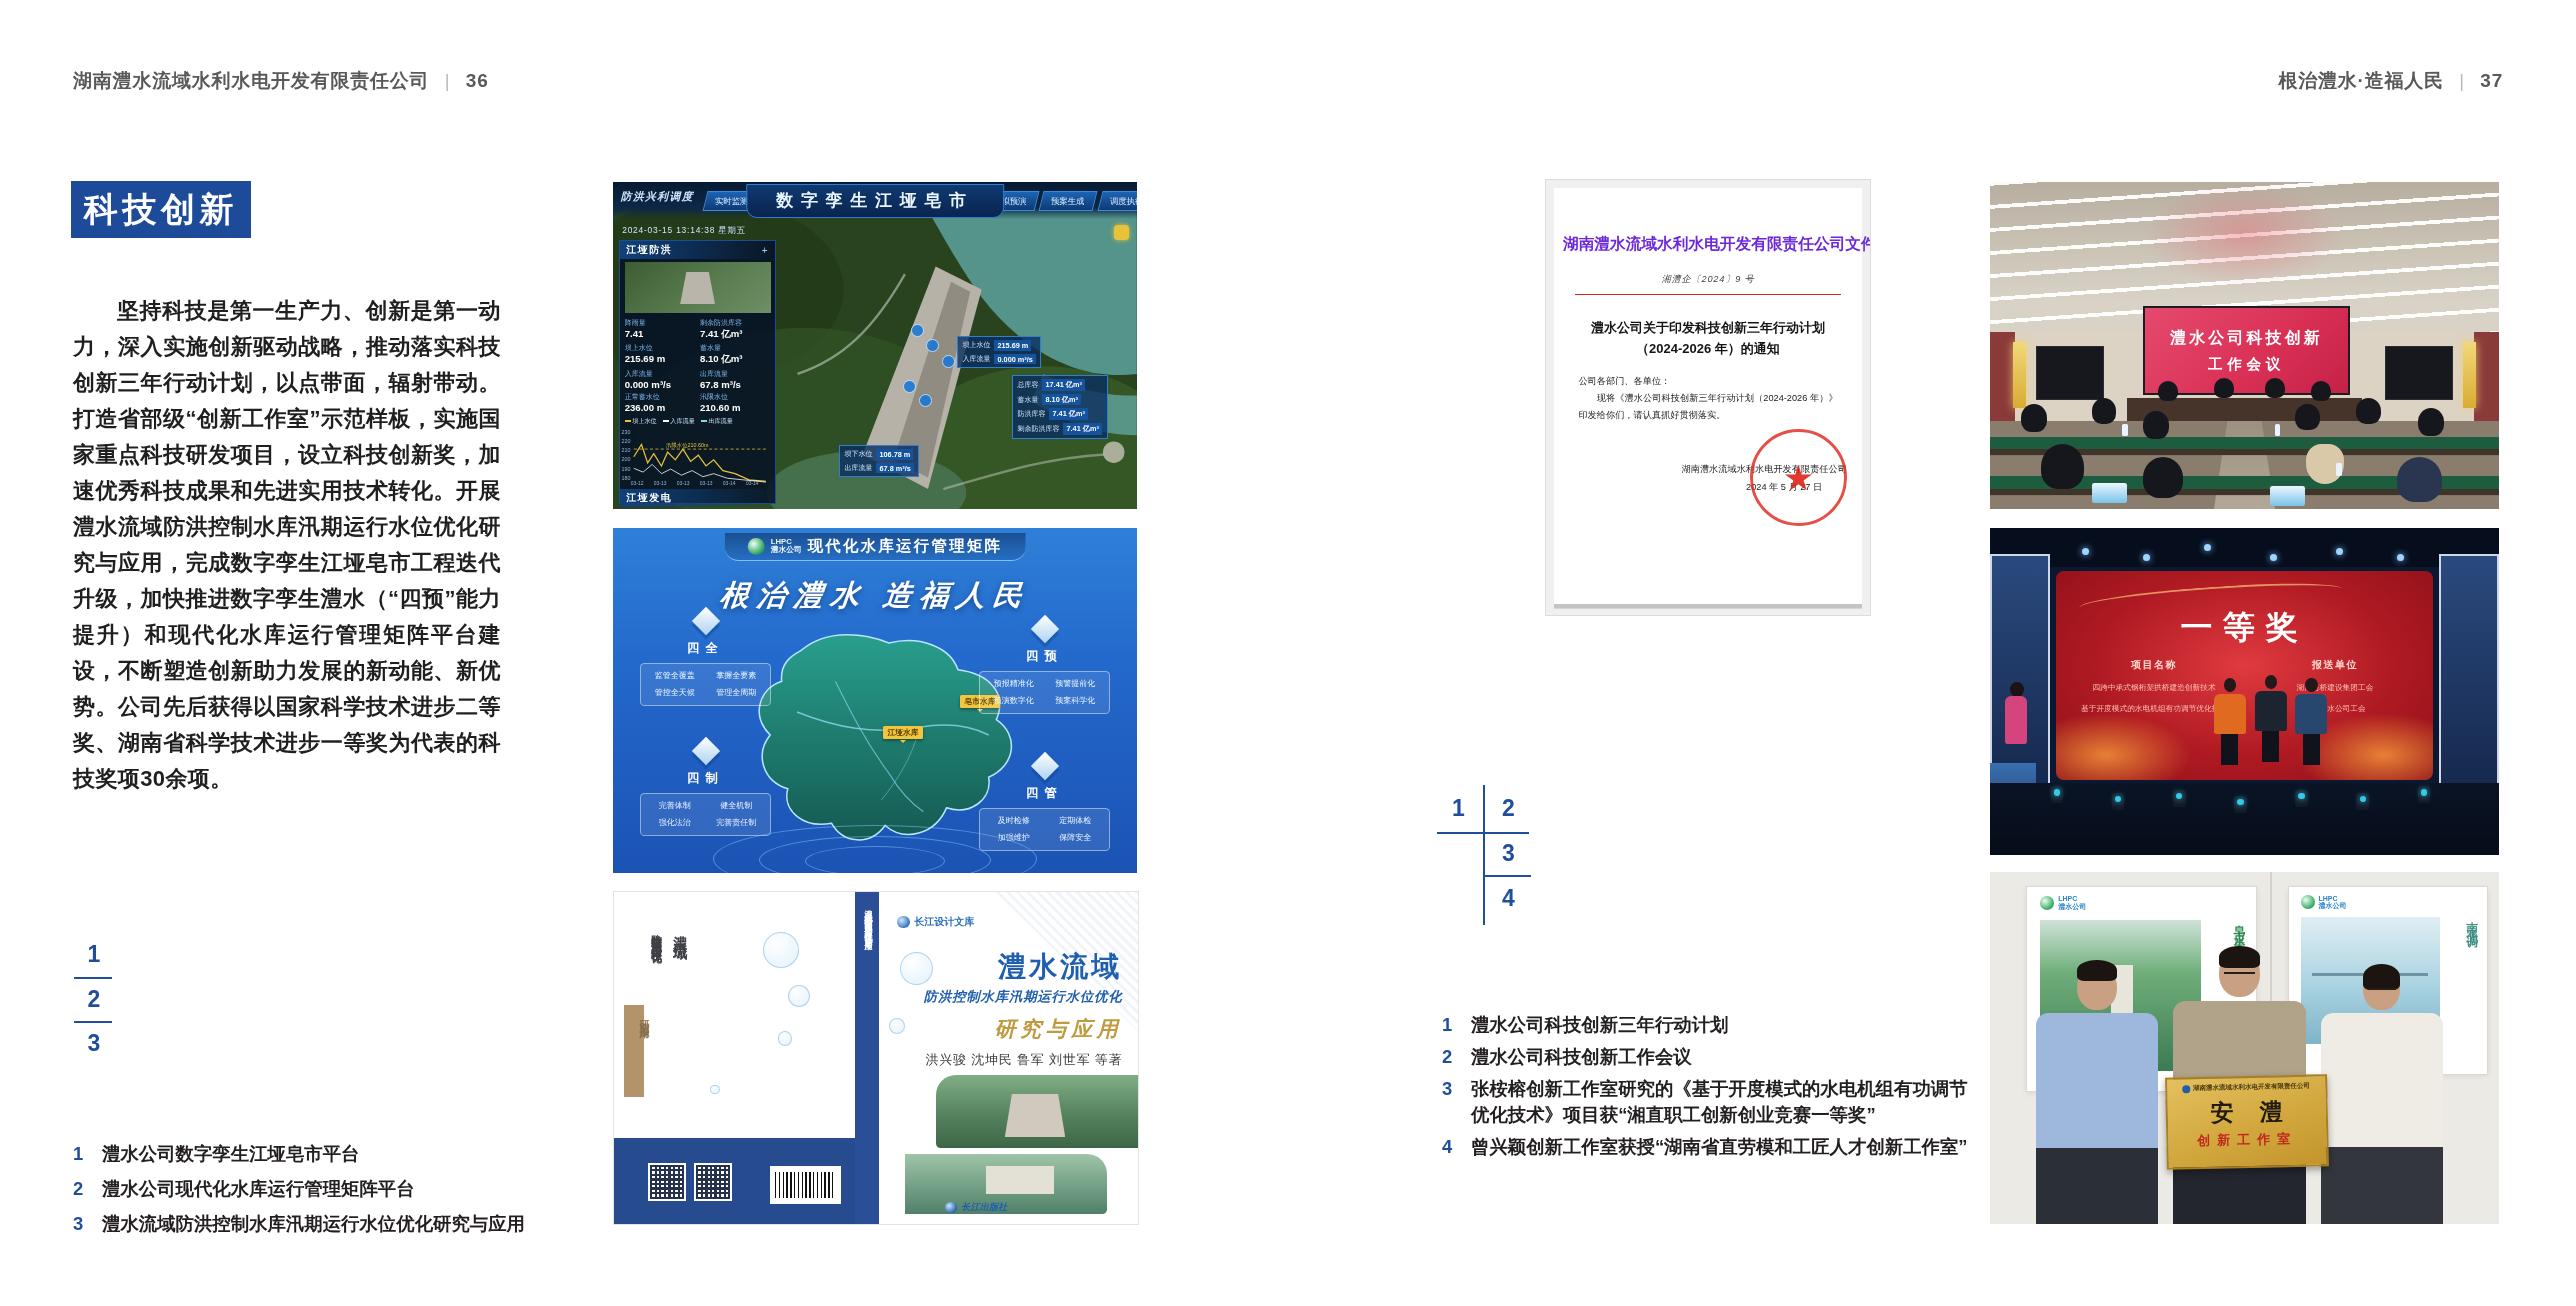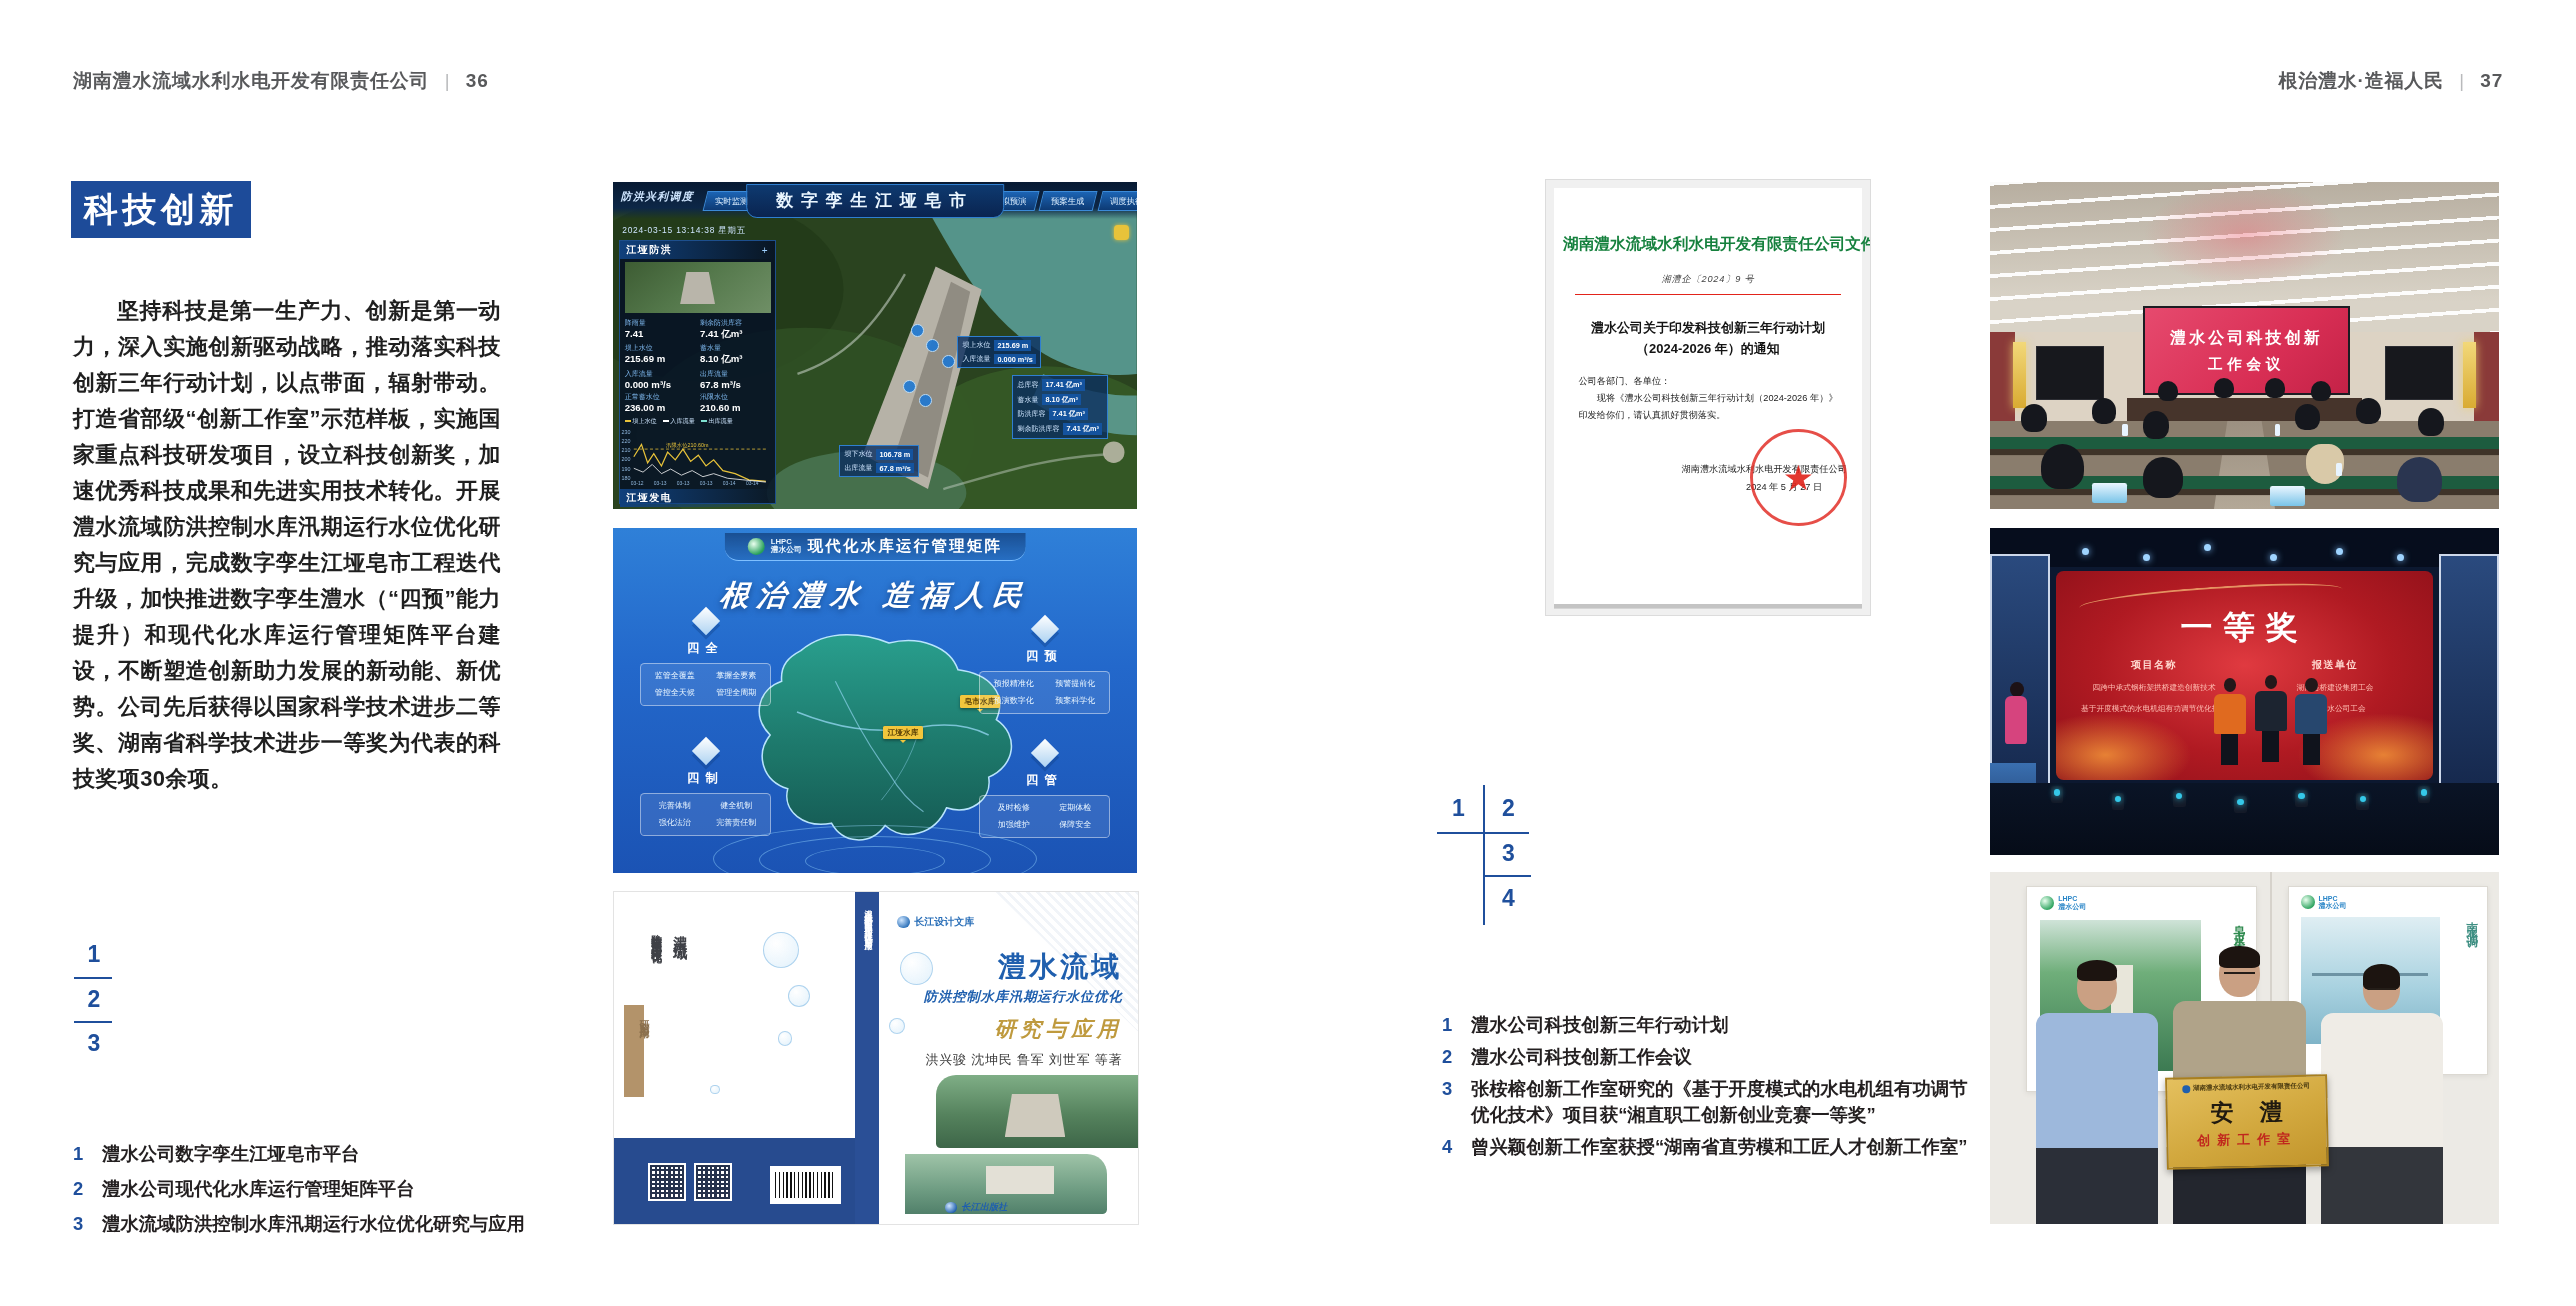--- a/index.html
+++ b/index.html
@@ -83,21 +83,21 @@
   .book .auth{position:absolute;right:6%;top:48%;font-size:13px;color:#3c3c3c;letter-spacing:0.8px;}
   .book .ph1{position:absolute;right:0;top:55%;width:78%;height:22%;border-radius:20px 0 0 4.6px;background:linear-gradient(180deg,#7fae86 0%,#55825d 55%,#3d6648 100%);overflow:hidden;}
   .book .ph1 i{position:absolute;left:34%;top:26%;width:30%;height:60%;background:#cfcabd;clip-path:polygon(12% 0,88% 0,100% 100%,0 100%);}
   .book .ph2{position:absolute;left:10%;top:79%;width:78%;height:18%;border-radius:0 20px 4.6px 0;background:linear-gradient(180deg,#9fc4a8 0%,#6e9c82 60%,#51806a 100%);overflow:hidden;}
   .book .ph2 i{position:absolute;left:40%;top:20%;width:34%;height:46%;background:#e3e0d6;}
   .book .pub{position:absolute;left:7%;bottom:3%;display:flex;align-items:center;gap:4.6px;font-size:9.2px;font-weight:bold;color:#1f5fae;font-style:italic;margin-left:48px;}
   .book .pub i{width:11.5px;height:11.5px;border-radius:50%;background:radial-gradient(circle at 35% 35%,#cfe6ff,#1f5fae 75%);}
   
   .doc{background:#f0f0f0;border:0.8px solid #dcdcdc;}
   .doc .page{position:absolute;left:7.7px;top:7.7px;right:7.7px;bottom:10.7px;background:#ffffff;box-shadow:0 4.6px 0 #c4c4c4;}
-  .doc .rhead{position:absolute;left:3%;top:11%;width:94%;text-align:center;color:#15803d;font-size:15.7px;font-weight:bold;white-space:nowrap;letter-spacing:0px;}
+  .doc .rhead{position:absolute;left:3%;top:11%;width:94%;text-align:center;color:#6d28d9;font-size:15.7px;font-weight:bold;white-space:nowrap;letter-spacing:0px;}
   .doc .dno{position:absolute;left:0;top:20.5%;width:100%;text-align:center;font-size:9.2px;color:#444;letter-spacing:0.8px;font-style:italic;}
   .doc .rule{position:absolute;left:7%;top:25.5%;width:86%;height:1.5px;background:#e2231a;}
   .doc .dtitle{position:absolute;left:4%;top:31%;width:92%;text-align:center;font-size:13px;font-weight:bold;color:#141414;line-height:21px;}
   .doc .body{position:absolute;left:8%;top:44.5%;width:84%;font-size:9.2px;color:#222;line-height:17px;text-align:justify;}
   .doc .body .ind{text-indent:2em;}
   .doc .signer{position:absolute;right:5%;top:66%;font-size:9.2px;color:#222;}
   .doc .ddate{position:absolute;right:13%;top:70.5%;font-size:9.2px;color:#222;}
   .doc .seal{position:absolute;right:5%;top:58%;width:91px;height:91px;border:3.8px solid rgba(224,34,26,.8);border-radius:50%;display:flex;align-items:center;justify-content:center;}
   .doc .seal span{color:rgba(224,34,26,.9);font-size:35px;}
   
@@ -413,21 +413,21 @@
     <div class="grp" style="left:370px;top:91px;">
       <i class="dia"></i>
       <div class="gname">四预</div>
       <div class="gbox">
         <span>预报精准化</span>
           <span>预警提前化</span>
         <span>预演数字化</span>
           <span>预案科学化</span>
       </div>
     </div>
-    <div class="grp" style="left:370px;top:215px;">
+    <div class="grp" style="left:370px;top:228px;">
       <i class="dia"></i>
       <div class="gname">四管</div>
       <div class="gbox">
         <span>及时检修</span>
           <span>定期体检</span>
         <span>加强维护</span>
           <span>保障安全</span>
       </div>
     </div>
     <div class="rip" style="bottom:-20px;width:322px;height:66px;"></div>

